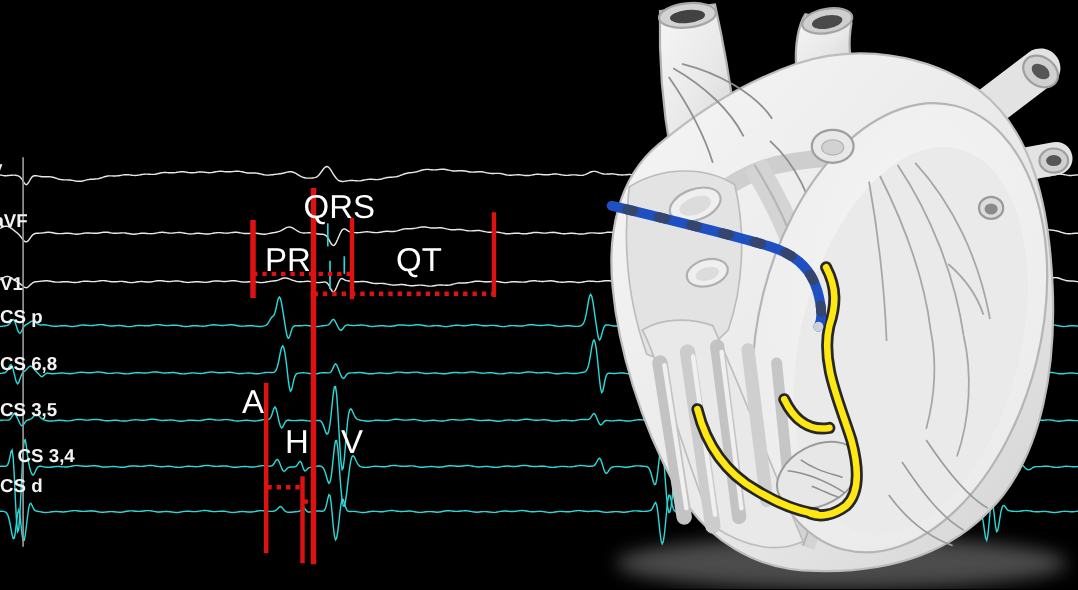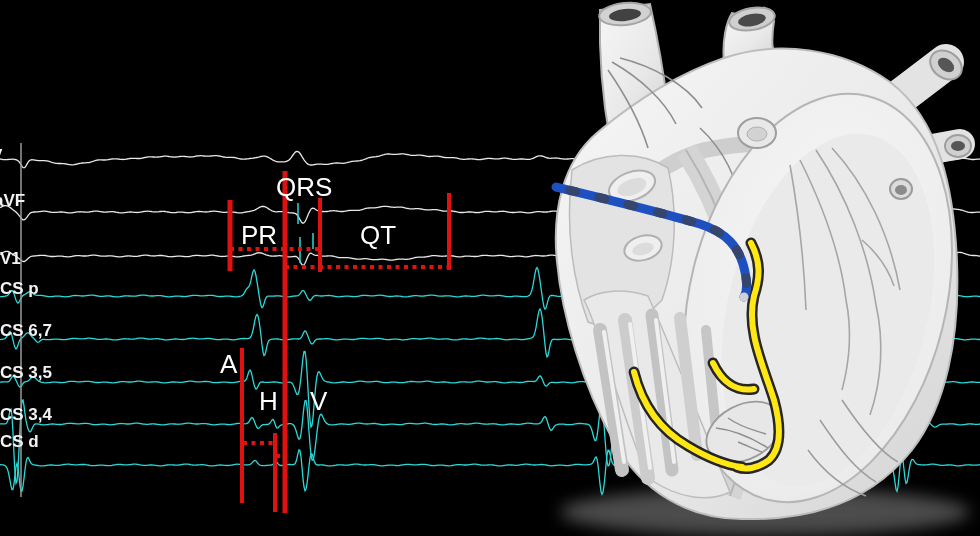--- a/index.html
+++ b/index.html
@@ -2,21 +2,21 @@
 <html><head>
 <meta charset="utf-8">
 <style>
   html,body{margin:0;padding:0;background:#000;}
   #stage{position:relative;width:980px;height:536px;background:#000;overflow:hidden;
          font-family:"Liberation Sans",sans-serif;}
   .lead-label{position:absolute;color:#f2f2f2;font-weight:bold;font-size:17px;
               letter-spacing:0px;white-space:nowrap;z-index:3;}
   .frag-clip{position:absolute;left:0;top:146px;width:10px;height:20px;overflow:hidden;z-index:3;}
   .frag-clip span{position:absolute;left:-9px;top:0;color:#f2f2f2;font-weight:bold;font-size:17px;}
-  .ann-label{position:absolute;color:#ffffff;font-size:26px;font-weight:normal;z-index:6;
+  .ann-label{position:absolute;color:#ffffff;font-size:30px;font-weight:normal;z-index:6;
              white-space:nowrap;}
   svg{position:absolute;left:0;top:0;}
   #ecg{z-index:2;}
   #annot{z-index:5;}
   #heart{z-index:4;}
 </style>
 </head>
 <body>
 
 <div id="stage">
@@ -35,23 +35,23 @@
       <line x1="300" y1="237" x2="300" y2="263" stroke="#2bd8d8" stroke-width="1.5"></line>
       <line x1="313" y1="233" x2="313" y2="249" stroke="#2bd8d8" stroke-width="1.5"></line>
     </svg>
 
   <div class="frag-clip">
       <span>V</span>
     </div>
   <div class="lead-label" style="left:-6px;top:191px">aVF</div>
   <div class="lead-label" style="left:0px;top:249px">V1</div>
   <div class="lead-label" style="left:0px;top:279px">CS p</div>
-  <div class="lead-label" style="left:0px;top:321px">CS 6,7</div>
+  <div class="lead-label" style="left:0px;top:321px">CS 6,8</div>
   <div class="lead-label" style="left:0px;top:363px">CS 3,5</div>
-  <div class="lead-label" style="left:0px;top:405px">CS 3,4</div>
+  <div class="lead-label" style="left:16px;top:405px">CS 3,4</div>
   <div class="lead-label" style="left:0px;top:432px">CS d</div>
 
   <div class="ann-label" style="left:276px;top:172px">QRS</div>
   <div class="ann-label" style="left:241px;top:220px">PR</div>
   <div class="ann-label" style="left:360px;top:220px">QT</div>
   <div class="ann-label" style="left:220px;top:349px">A</div>
   <div class="ann-label" style="left:259px;top:386px">H</div>
   <div class="ann-label" style="left:310px;top:386px">V</div>
 
   <svg id="heart" width="980" height="536" viewBox="0 0 980 536">

